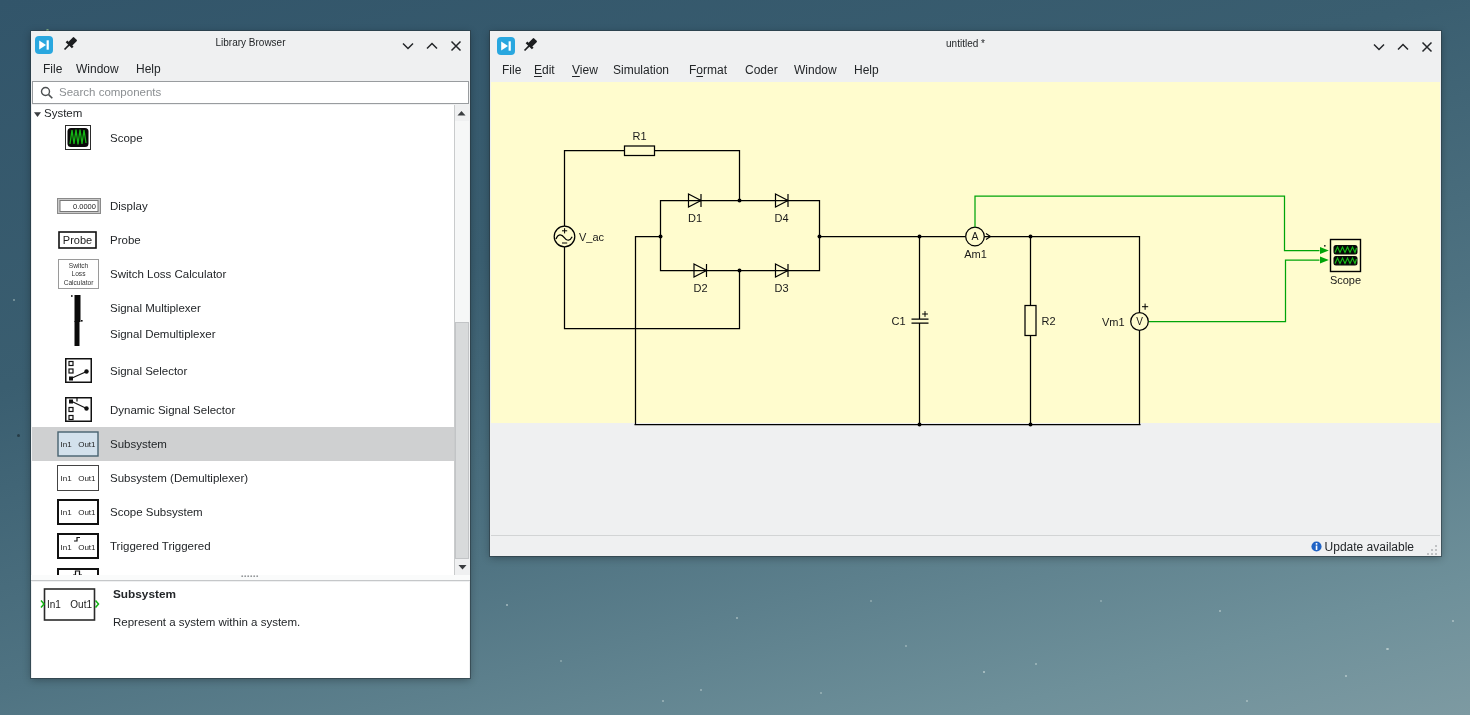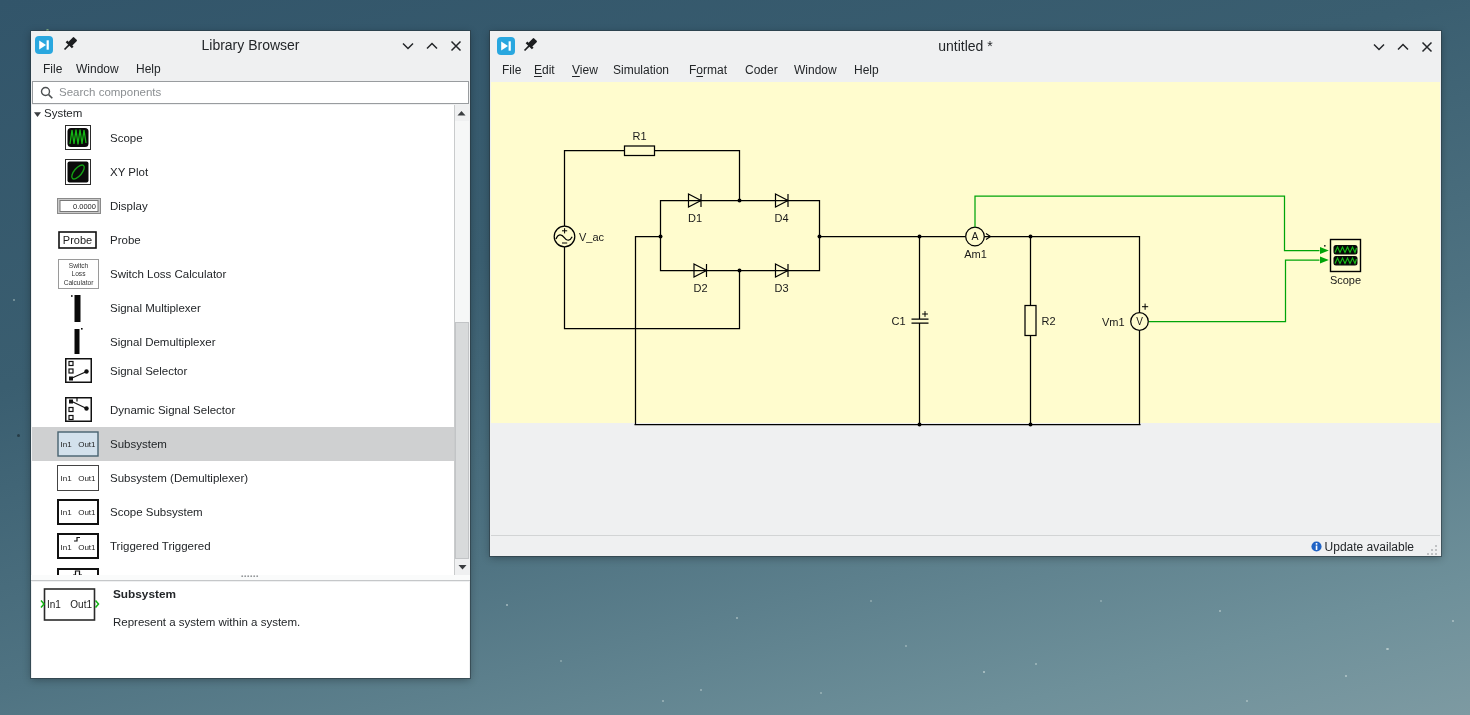--- a/index.html
+++ b/index.html
@@ -1,21 +1,21 @@
 <!DOCTYPE html>
 <html><head>
 <meta charset="utf-8">
 <style>
 * { margin:0; padding:0; box-sizing:border-box; font-family:"Liberation Sans",sans-serif; }
 html,body { width:1470px; height:715px; overflow:hidden; }
 body { position:relative; background:linear-gradient(165deg,#32556a 0%,#3a5e70 35%,#4f7382 62%,#6e909a 88%,#7d9aa2 100%); }
 .speck { position:absolute; border-radius:50%; }
 .win { position:absolute; background:#eff0f1; box-shadow:0 0 0 1px rgba(42,55,62,.55), 0 2px 8px rgba(0,0,0,.30); }
 .titlebar { position:absolute; left:0; top:0; right:0; height:27px; background:#eff0f1; }
-.title { position:absolute; top:6px; width:100%; text-align:center; font-size:14px; color:#232629; }
+.title { position:absolute; top:6px; width:100%; text-align:center; font-size:10px; color:#232629; }
 .wbtn { position:absolute; top:8px; width:14px; height:14px; }
 .menubar { position:absolute; left:0; right:0; height:23px; background:#eff0f1; }
 .mi { position:absolute; top:4px; font-size:12px; color:#232629; white-space:pre; }
 .mi u { text-decoration:underline; text-underline-offset:2px; }
 
 #lib { left:31px; top:31px; width:439px; height:647px; }
 #lib .search { position:absolute; left:1px; top:50px; width:437px; height:23px; background:#fff; border:1px solid #999c9f; }
 #lib .search .ph { position:absolute; left:26px; top:4px; font-size:11.5px; color:#8b8f92; }
 #lib .list { position:absolute; left:1px; top:74px; width:422px; height:470px; background:#fff; overflow:hidden; }
 #lib .sb { position:absolute; left:423px; top:74px; width:15px; height:470px; background:#f6f7f7; border-left:1px solid #c9cbcc; }
@@ -102,28 +102,20 @@
     </div>
 
     <div class="row" style="top:16px">
         <svg style="position:absolute;left:33px;top:4px" width="26" height="25" viewBox="0 0 26 25">
           <rect x="0.5" y="0.5" width="25" height="24" fill="#fff" stroke="#2b2b2b"></rect>
           <rect x="2.5" y="3" width="21" height="19" rx="3.5" fill="#0a0a0a"></rect>
           <polyline points="5,19 7,5 9,19 11,4.5 13,19.5 15,4.5 17,19 19,5 21,18" fill="none" stroke="#14b514" stroke-width="1.3"></polyline>
         </svg>
         <span class="rlabel">Scope</span>
       </div>
-    <div class="row" style="top:50px">
-        <svg style="position:absolute;left:33px;top:4px" width="26" height="26" viewBox="0 0 26 26">
-          <rect x="0.5" y="0.5" width="25" height="25" fill="#fff" stroke="#2b2b2b"></rect>
-          <rect x="2.5" y="2.5" width="21" height="21" rx="2" fill="#0a0a0a"></rect>
-          <ellipse cx="13" cy="13" rx="8.6" ry="3.8" fill="none" stroke="#14a014" stroke-width="1.4" transform="rotate(-50 13 13)"></ellipse>
-        </svg>
-        <span class="rlabel">XY Plot</span>
-      </div>
     <div class="row" style="top:84px">
         <svg style="position:absolute;left:25px;top:9px" width="44" height="16" viewBox="0 0 44 16">
           <rect x="0.5" y="0.5" width="43" height="15" fill="#c9c9c9" stroke="#8a8a8a"></rect>
           <rect x="3" y="2.5" width="38" height="11" fill="#fff" stroke="#777"></rect>
           <text x="27.5" y="10.8" font-size="7.5" fill="#222" text-anchor="middle">0.0000</text>
         </svg>
         <span class="rlabel">Display</span>
       </div>
     <div class="row" style="top:118px">
         <svg style="position:absolute;left:26px;top:8px" width="39" height="18" viewBox="0 0 39 18">
@@ -141,21 +133,21 @@
         </svg>
         <span class="rlabel">Switch Loss Calculator</span>
       </div>
     <div class="row" style="top:186px">
         <svg style="position:absolute;left:38px;top:3px" width="14" height="28" viewBox="0 0 14 28">
           <rect x="4.5" y="1" width="6" height="27" fill="#0a0a0a"></rect>
           <rect x="1" y="1.2" width="1.6" height="1.6" fill="#0a0a0a"></rect>
         </svg>
         <span class="rlabel">Signal Multiplexer</span>
       </div>
-    <div class="row" style="top:220px">
+    <div class="row" style="top:212px">
         <svg style="position:absolute;left:38px;top:3px" width="14" height="27" viewBox="0 0 14 27">
           <rect x="4.5" y="1" width="5" height="25" fill="#0a0a0a"></rect>
           <rect x="11" y="0" width="1.6" height="1.6" fill="#0a0a0a"></rect>
         </svg>
         <span class="rlabel">Signal Demultiplexer</span>
       </div>
     <div class="row" style="top:249px">
         <svg style="position:absolute;left:33px;top:4px" width="27" height="25" viewBox="0 0 27 25">
           <rect x="0.75" y="0.75" width="25.5" height="23.5" fill="#fff" stroke="#111" stroke-width="1.5"></rect>
           <rect x="4" y="3.5" width="4" height="4" fill="none" stroke="#111" stroke-width="1.2"></rect>

